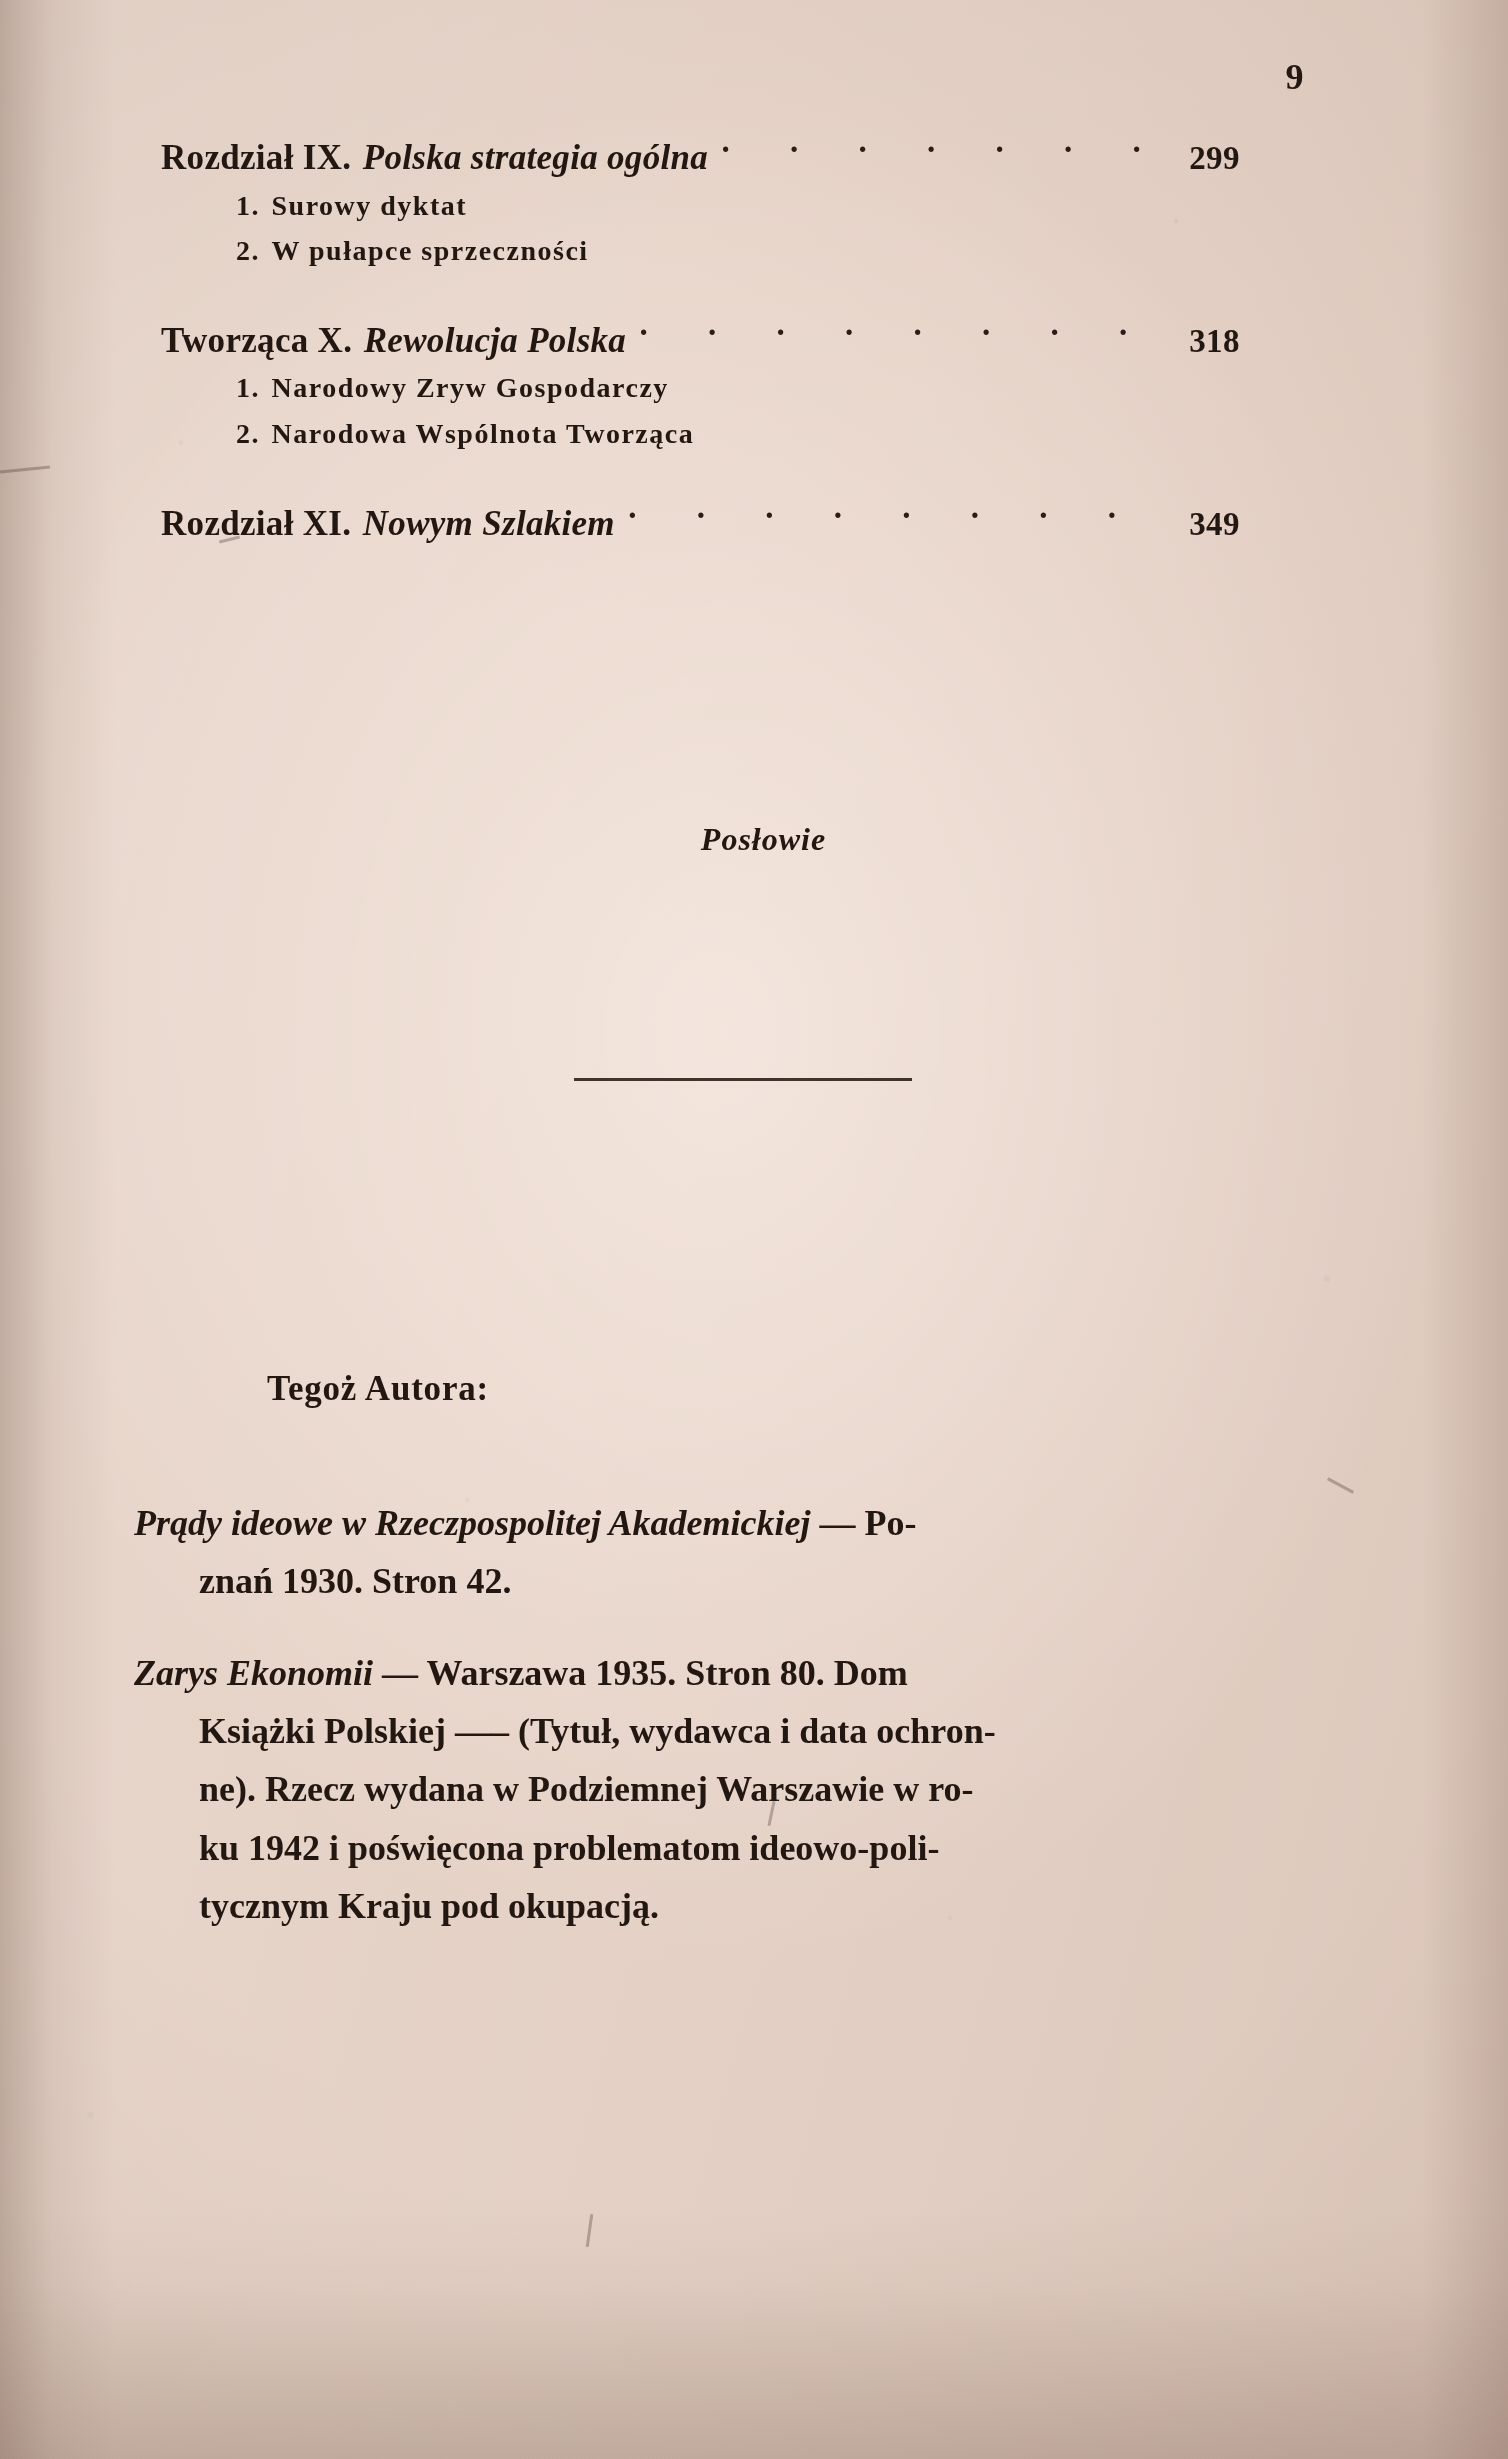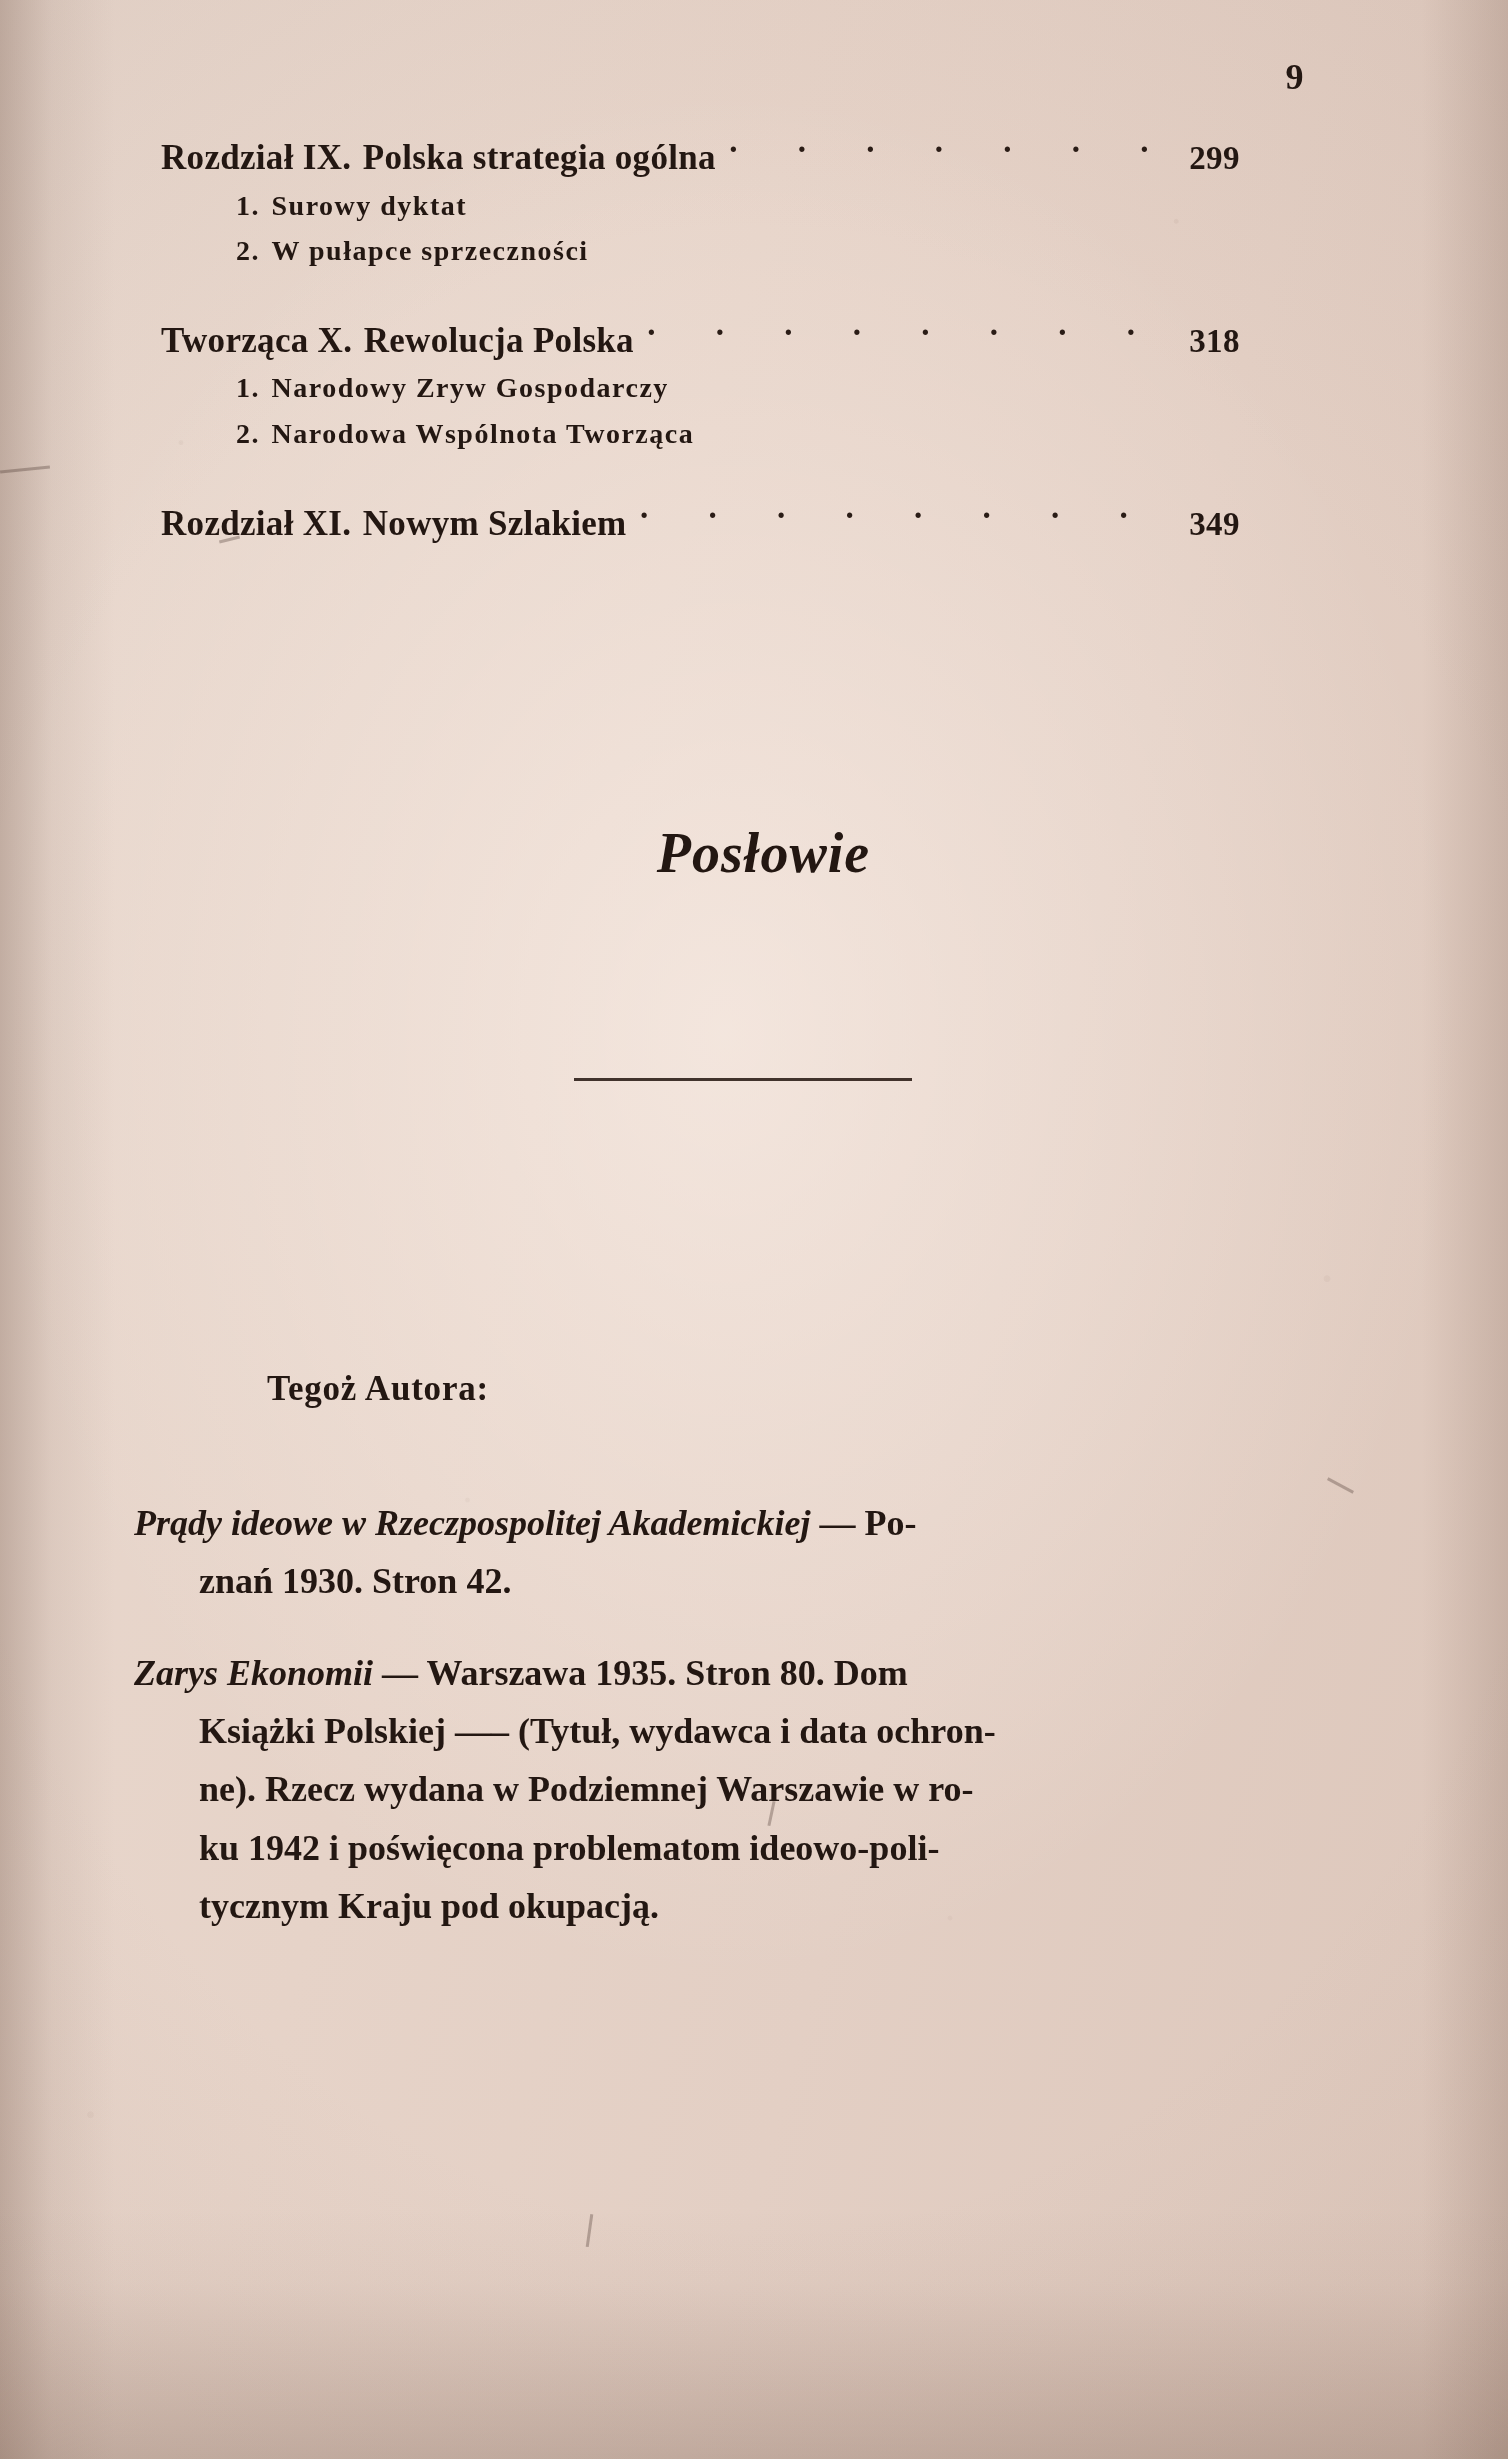--- a/index.html
+++ b/index.html
@@ -89,20 +89,21 @@
     display: flex;
     align-items: baseline;
     font-size: 35px;
     letter-spacing: 0.3px;
     white-space: nowrap;
   }
   .chapter-label {
     font-weight: 700;
   }
   .chapter-title {
+    font-style: italic;
     font-weight: 700;
     margin-left: 11.5px;
   }
   .leaders {
     flex: 1 1 auto;
     margin: 0 15.4px 0 13.4px;
     position: relative;
     height: 35px;
   }
   .leaders .dots {
@@ -139,21 +140,21 @@
   }
   .sub-item .num { margin-right: 11.5px; }
 
   
   .poslowie {
     position: absolute;
     top: 821px;
     left: 0;
     width: 100%;
     text-align: center;
-    font-size: 56px;
+    font-size: 32px;
     font-style: italic;
     font-weight: 700;
     letter-spacing: 1px;
     padding-left: 19px;
     box-sizing: border-box;
   }
 
   
   .rule {
     position: absolute;

